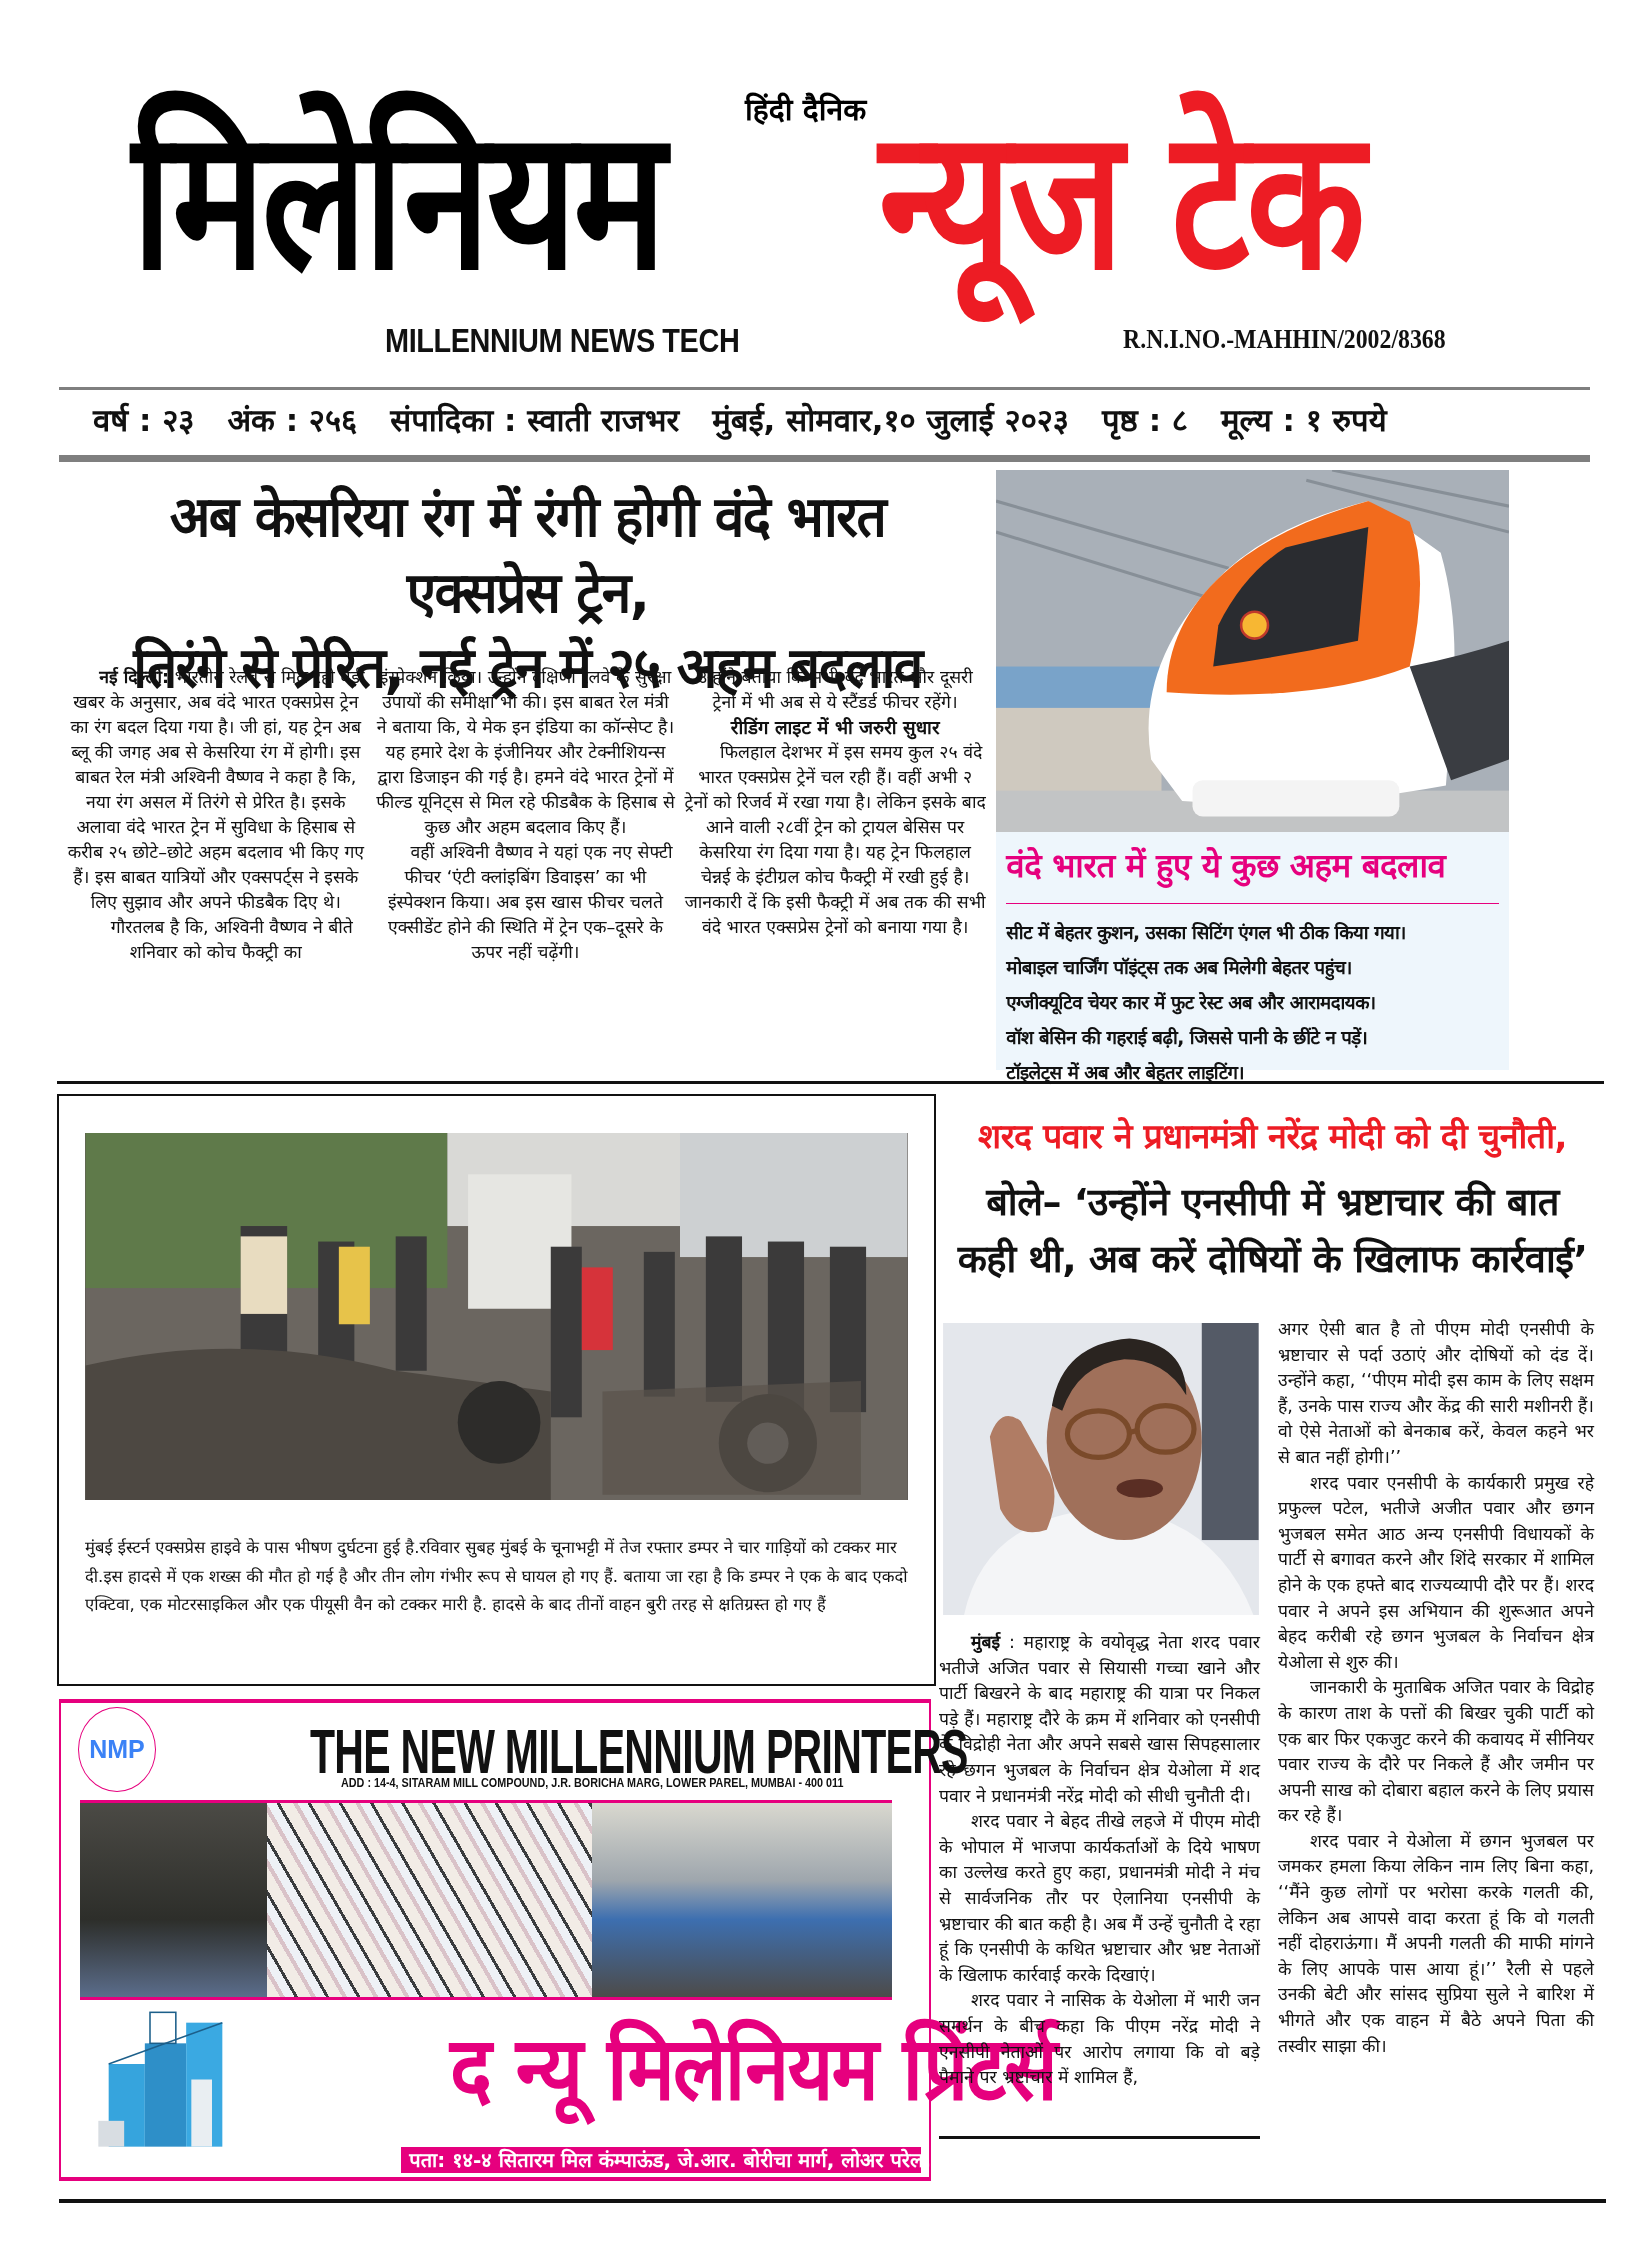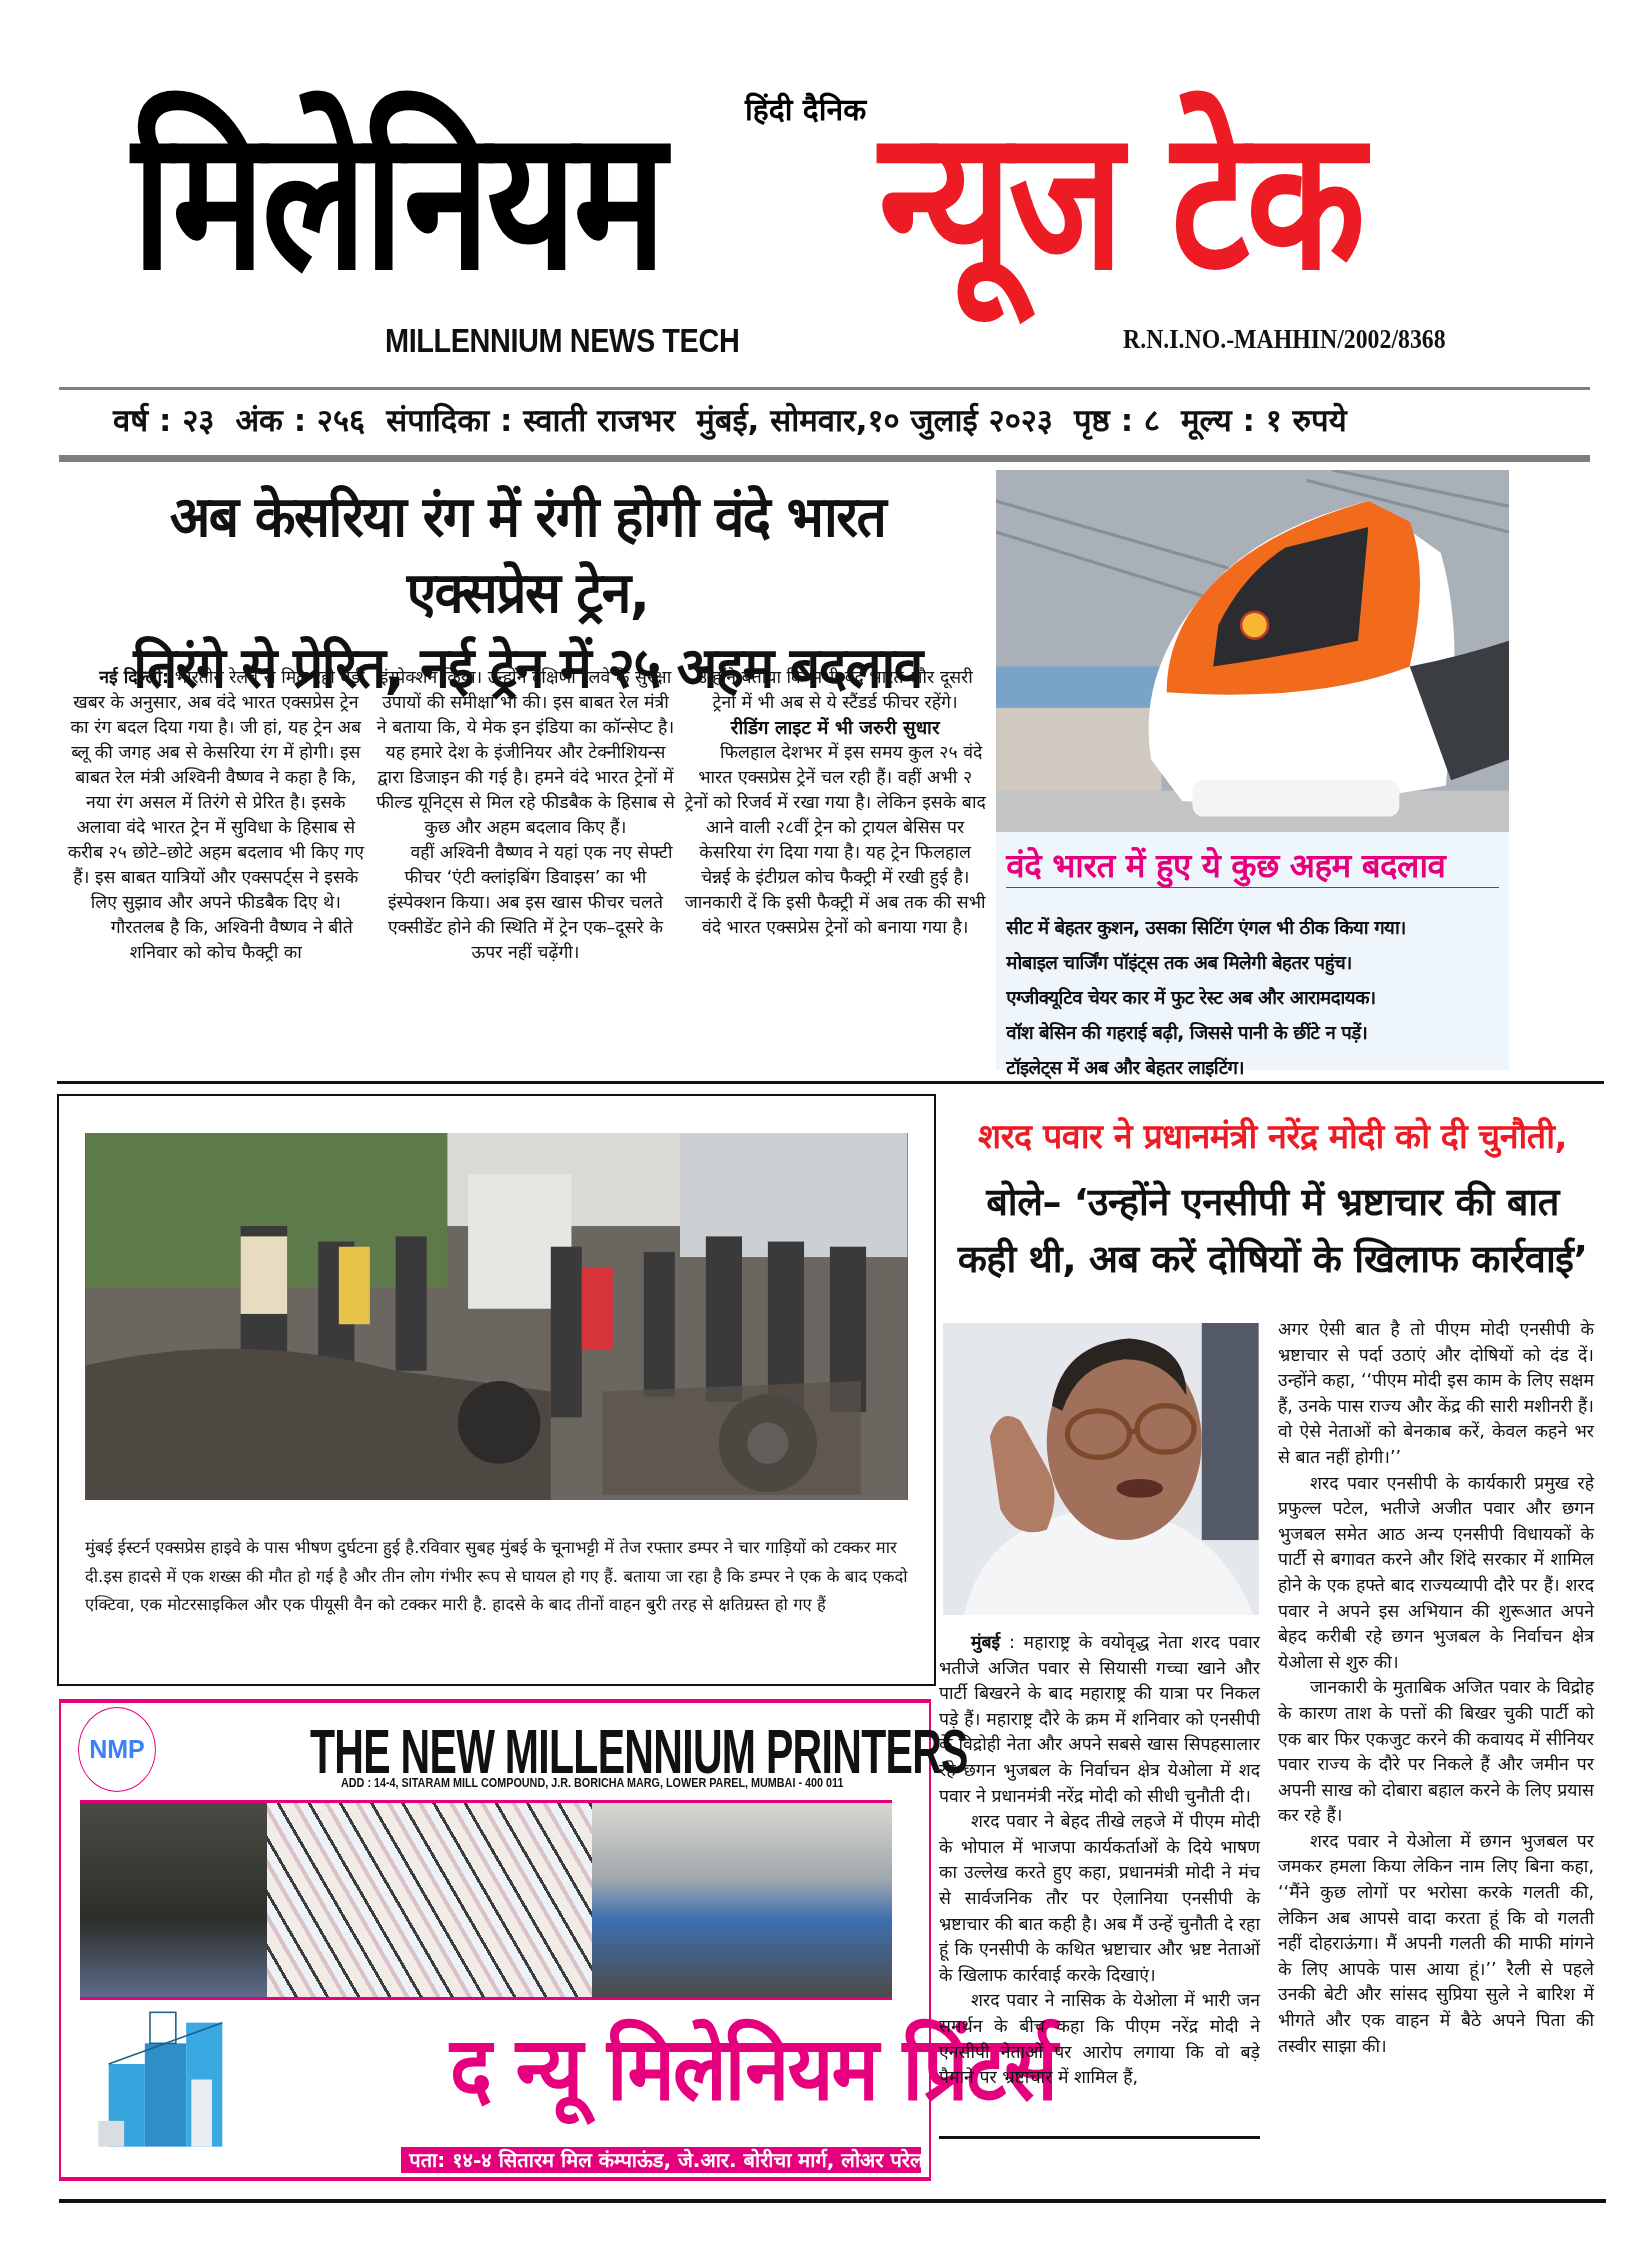--- a/index.html
+++ b/index.html
@@ -8,33 +8,33 @@
 
   .abs { position: absolute; }
 
   
   .mast-hindi-sub { left: 745px; top: 88px; font-size: 30px; font-weight: bold; color: #000; }
   .mast-left { left: 132px; top: 103px; font-size: 155px; font-weight: bold; color: #000; letter-spacing: -3.1px; line-height: 1; transform: scaleY(1.25); transform-origin: top left; }
   .mast-right { left: 879px; top: 103px; font-size: 155px; font-weight: bold; color: #ed1c24; letter-spacing: -3.1px; line-height: 1; transform: scaleY(1.25); transform-origin: top left; }
   .mast-english { left: 385px; top: 321px; font-family: "Liberation Sans", sans-serif; font-size: 34px; font-weight: bold; letter-spacing: -0.5px; transform: scaleX(0.85); transform-origin: left; }
   .mast-rni { left: 1123px; top: 323px; font-family: "Liberation Serif", serif; font-size: 28px; font-weight: bold; transform: scaleX(0.85); transform-origin: left; }
   .rule-gray { left: 59px; width: 1531px; background: #7f7f7f; }
-  .dateline { left: 93px; top: 398px; width: 1500px; font-size: 31px; font-weight: bold; display: flex; gap: 21px; white-space: nowrap; margin-left: 20px; }
+  .dateline { left: 93px; top: 398px; width: 1500px; font-size: 31px; font-weight: bold; display: flex; gap: 33px; white-space: nowrap; }
 
   
   .lead-head { left: 67px; top: 479px; width: 921px; font-size: 56px; font-weight: bold; text-align: center; line-height: 1.35; letter-spacing: -1.6px; transform: scaleX(0.95); transform-origin: center; }
   .cols3 { left: 65px; top: 665px; width: 921px; display: grid; grid-template-columns: 1fr 1fr 1fr; column-gap: 8px; font-size: 17.6px; line-height: 25px; text-align: justify; }
   .cols3 p { text-indent: 32px; text-align: center; }
   .cols3 p.noindent { text-indent: 0; }
   .cols3 b { font-weight: bold; }
   .subhead { font-weight: bold; font-size: 18.6px; text-align: center; text-indent: 0 !important; }
 
   .train-photo { left: 996px; top: 470px; width: 513px; height: 362px; overflow: hidden; background: linear-gradient(180deg,#9aa3ac 0%,#b9c0c7 45%,#cfd3d6 70%,#bdbdbd 100%); }
   .box-changes { left: 996px; top: 832px; width: 513px; height: 238px; background: #eef6fc; padding: 10.3px 10.3px; }
-  .box-changes h3 { color: #e6007e; font-size: 33px; font-weight: bold; border-bottom: 1.6px solid #e6007e; padding-bottom: 0; margin-bottom: 22px; white-space: nowrap; letter-spacing: -0.5px; }
+  .box-changes h3 { color: #e6007e; font-size: 33px; font-weight: bold; border-bottom: 1.6px solid #e6007e; padding-bottom: 16px; margin-bottom: 11px; white-space: nowrap; letter-spacing: -0.5px; }
   .box-changes li { list-style: none; font-size: 18.6px; font-weight: bold; line-height: 35px; white-space: nowrap; letter-spacing: -0.5px; }
 
   .rule-black { background: #111; height: 3.1px; }
 
   
   .acc-box { left: 57px; top: 1094px; width: 879px; height: 592px; border: 2.6px solid #111; }
   .acc-photo { left: 85px; top: 1133px; width: 823px; height: 367px; overflow: hidden; background: #5a5550; }
   .acc-caption { left: 85px; top: 1534px; width: 823px; font-size: 16.6px; line-height: 28.5px; }
   .ad-logo { left: 78px; top: 1707px; width: 78px; height: 85px; border: 1.6px solid #e6007e; border-radius: 50%; display: flex; align-items: center; justify-content: center; color: #3b82f6; font-family: "Liberation Sans", sans-serif; font-size: 25px; font-weight: bold; }
   .ad-title { left: 310px; top: 1715px; font-family: "Liberation Sans", sans-serif; font-size: 57px; font-weight: bold; letter-spacing: -1px; transform: scaleX(0.72) scaleY(1.1); transform-origin: left top; white-space: nowrap; }

